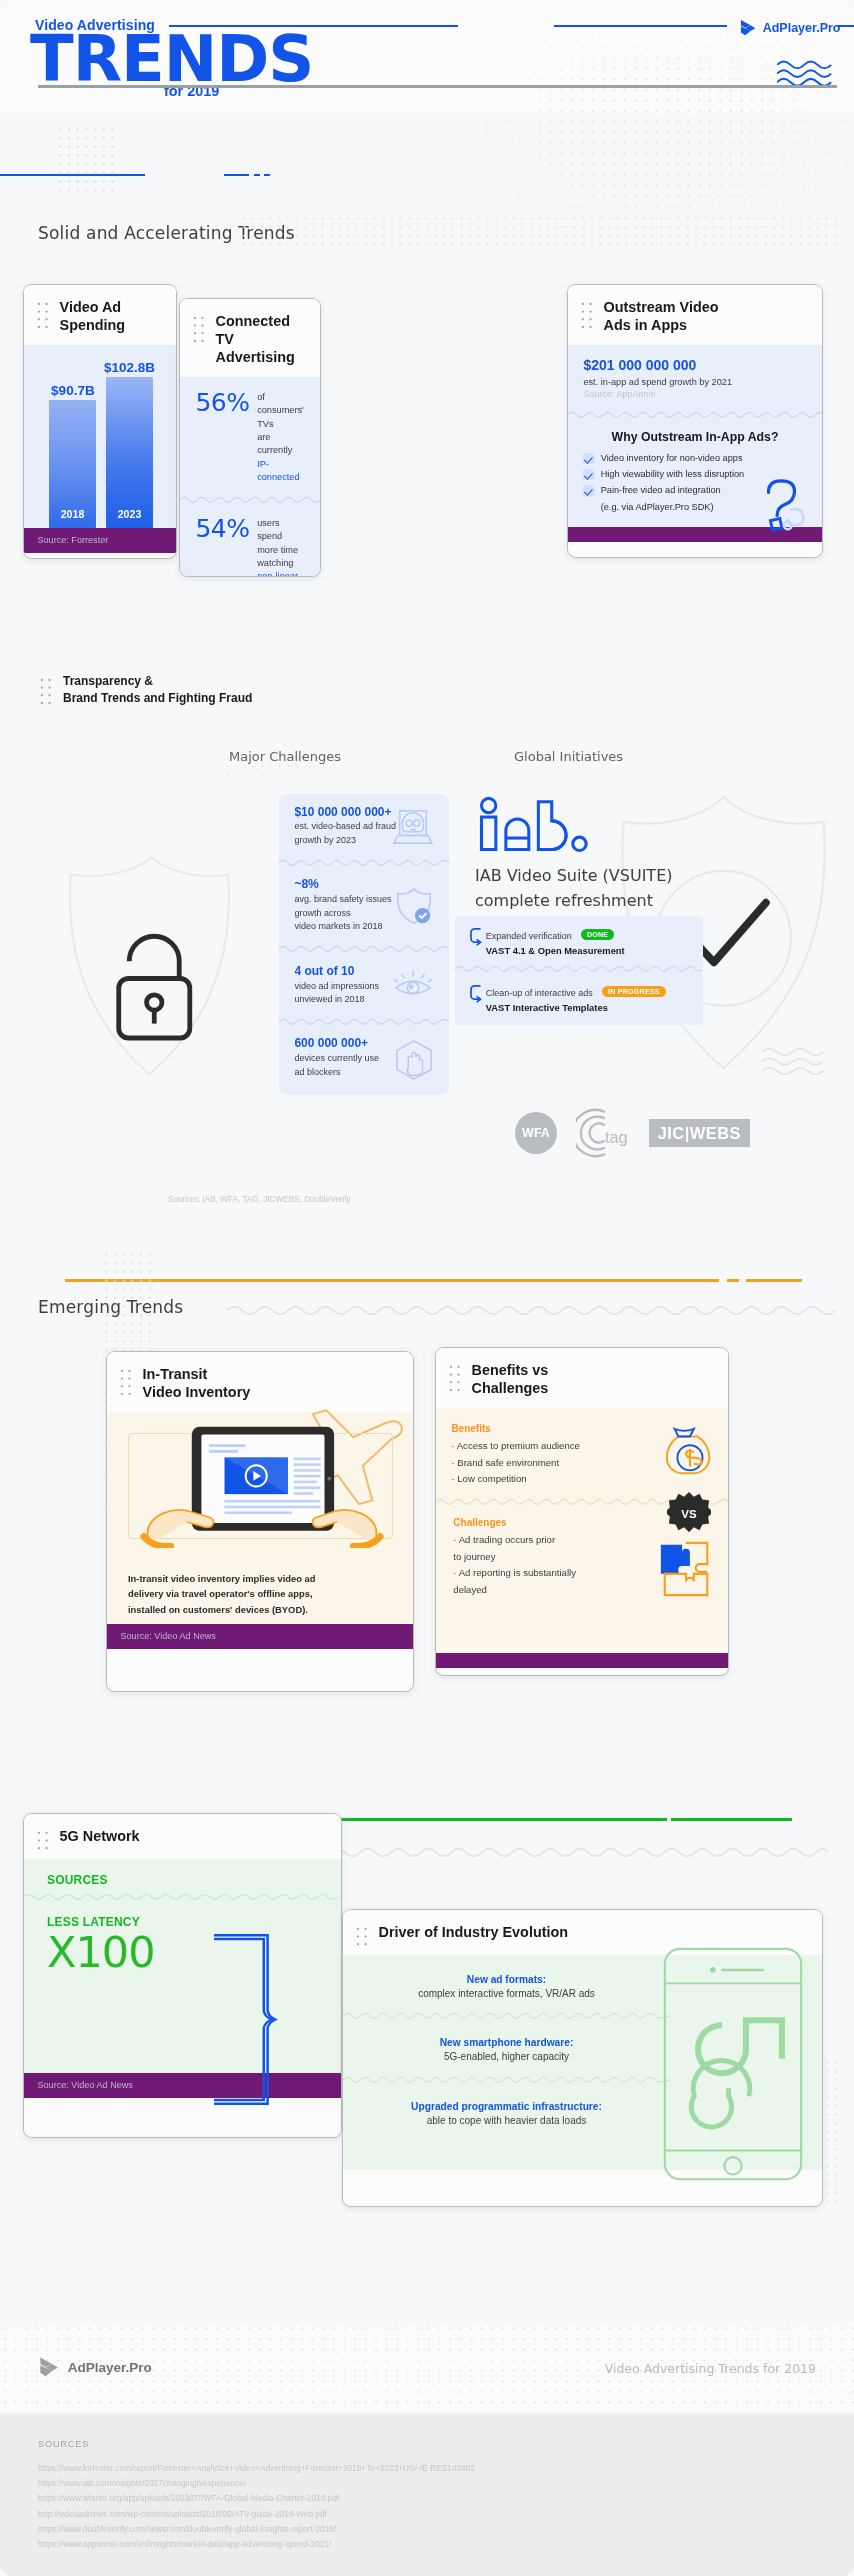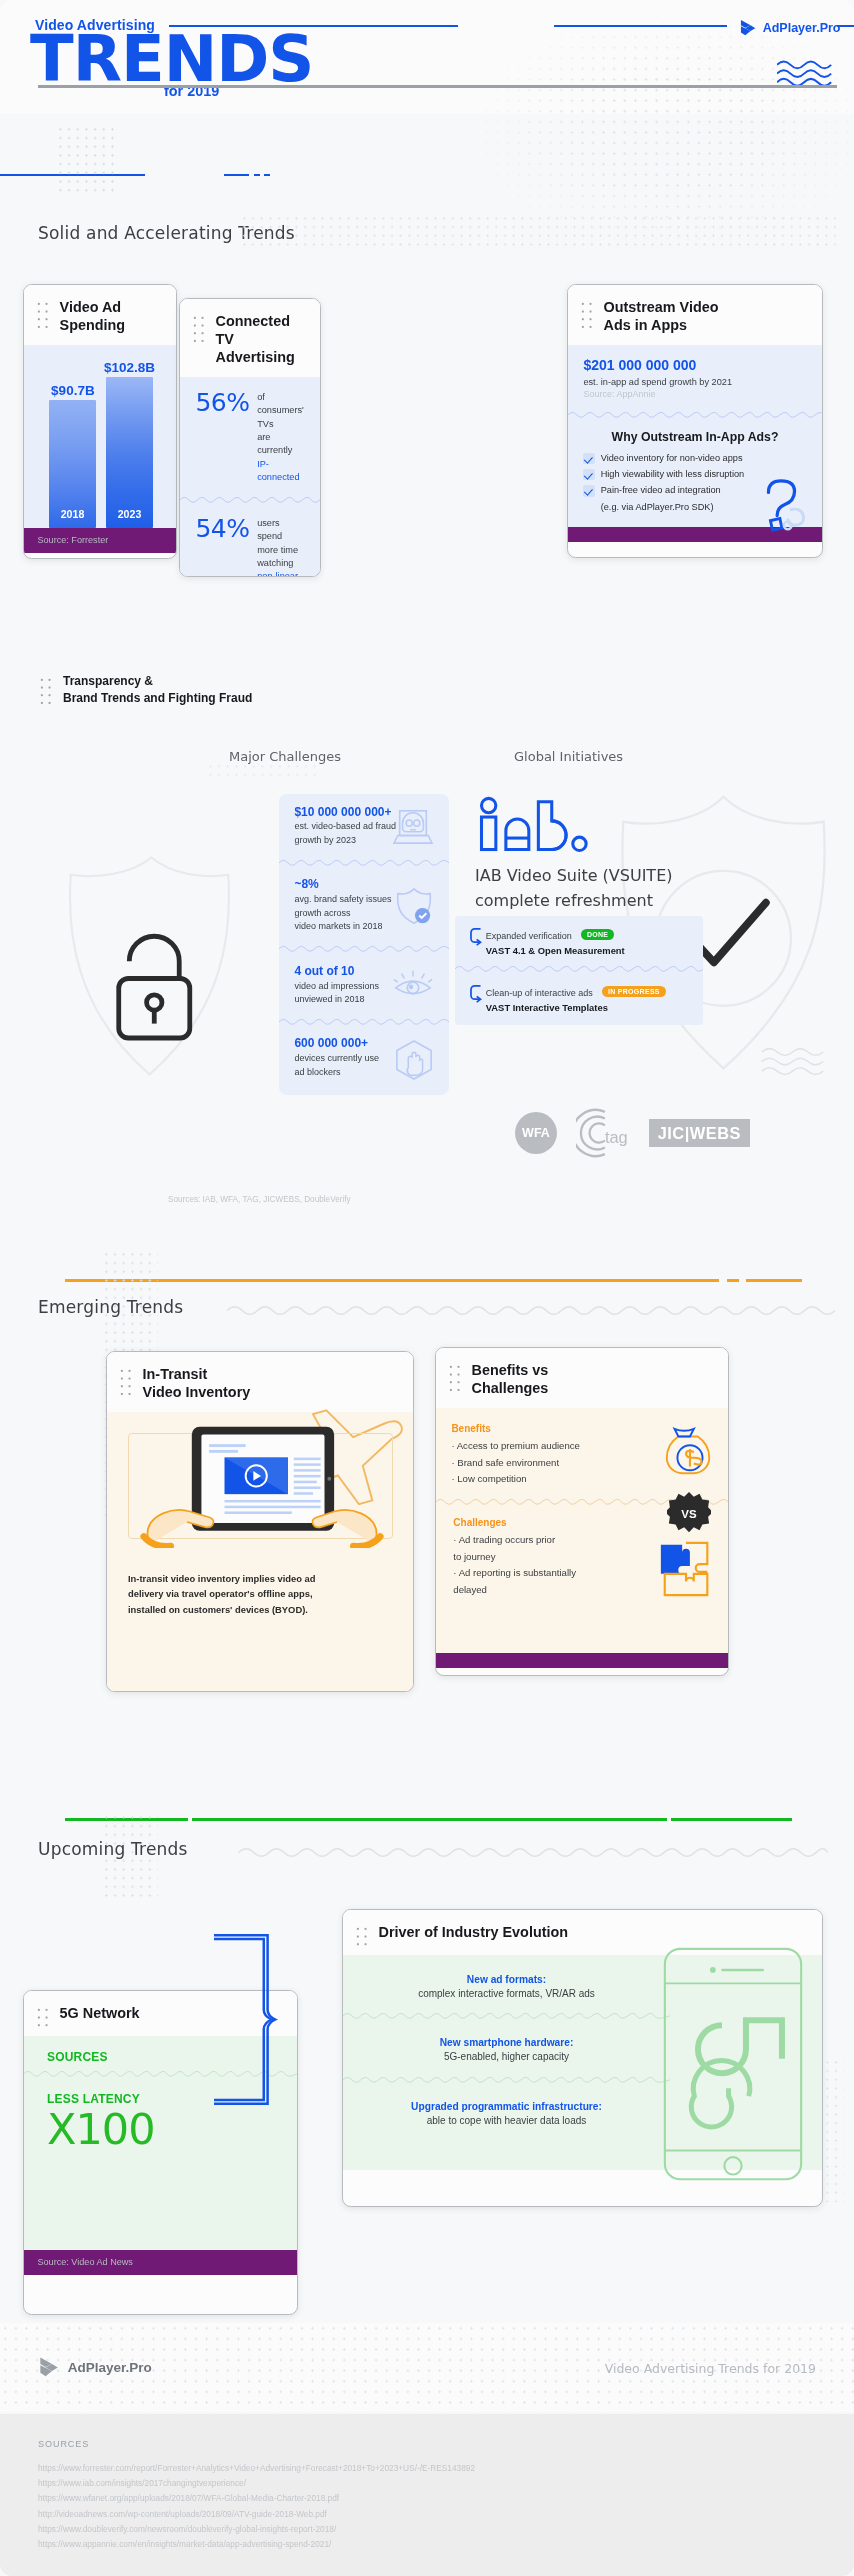--- a/index.html
+++ b/index.html
@@ -512,21 +512,21 @@
   </svg>
 
   <div class="card" style="left:106px; top:1351px; width:308px; height:341px;">
     <div class="card-head">
       <span class="dots-deco"></span>
       <div class="card-title">
         <div>In-Transit</div>
         <div>Video Inventory</div>
       </div>
     </div>
-    <div class="card-body-orange" style="position:relative; height:280px;">
+    <div class="card-body-orange" style="position:relative; height:212px;">
       <svg style="position:absolute; right:3.8px; top:-17.3px;" width="125" height="115" viewBox="0 0 130 120">
         <path d="M10 70 L48 52 L30 20 L44 16 L72 44 L104 30 q14-6 18 2 q4 8-10 14 L82 74 L92 110 L78 114 L56 84 L18 98 Z" stroke="#f3b861" stroke-width="2" fill="none"></path>
       </svg>
       <div style="position:absolute; left:21px; top:21px; width:265px; height:106px; border:1px solid #f0d9ae; border-radius:3.8px;"></div>
       <svg style="position:absolute; left:29px; top:11.5px;" width="252" height="125" viewBox="0 0 262 130">
         <rect x="58" y="4" width="148" height="108" rx="8" fill="#2b2b2b"></rect>
         <rect x="68" y="12" width="128" height="92" rx="2" fill="#fcfcfd"></rect>
         <circle cx="201" cy="58" r="2" fill="#6b6f74"></circle>
         <rect x="76" y="22" width="38" height="3" fill="#bcd1f7"></rect>
         <rect x="76" y="28" width="30" height="3" fill="#bcd1f7"></rect>
@@ -612,21 +612,21 @@
   <div class="div-seg" style="left:65px; top:1818px; width:123px; background:#12b822;"></div>
   <div class="div-seg" style="left:192px; top:1818px; width:475px; background:#12b822;"></div>
   <div class="div-seg" style="left:671px; top:1818px; width:121px; background:#12b822;"></div>
 
   <div class="dotgrid" style="left:102px; top:1813px; width:56px; height:88px; opacity:.85;"></div>
   <div class="section-title" style="position:absolute; left:38px; top:1839px;">Upcoming Trends</div>
   <svg style="position:absolute; left:235px; top:1843px;" width="596" height="19" viewBox="0 0 620 20">
     <path d="M0 10 Q8 2 16 10 T32 10 T48 10 T64 10 T80 10 T96 10 T112 10 T128 10 T144 10 T160 10 T176 10 T192 10 T208 10 T224 10 T240 10 T256 10 T272 10 T288 10 T304 10 T320 10 T336 10 T352 10 T368 10 T384 10 T400 10 T416 10 T432 10 T448 10 T464 10 T480 10 T496 10 T512 10 T528 10 T544 10 T560 10 T576 10 T592 10 T608 10 T620 10" stroke="#e0e2e5" stroke-width="1.6" fill="none"></path>
   </svg>
 
-  <div class="card" style="left:23px; top:1990px; width:275px; height:325px;">
+  <div class="card" style="left:23px; top:1813px; width:319px; height:325px;">
     <div class="card-head" style="padding-bottom:8.7px;">
       <span class="dots-deco" style="height:21px;"></span>
       <div class="card-title">5G Network</div>
     </div>
     <div class="card-body-green" style="height:214px; position:relative;">
       <div style="padding:13.5px 0 0 23px;">
         <div style="font-size:12px; font-weight:700; color:#12b822; letter-spacing:0.2px;">SOURCES</div>
       </div>
       <svg class="wave-sep" style="margin-top:5.8px;" viewBox="0 0 300 9" preserveAspectRatio="none">
         <path d="M0 5 Q4.6 0 9.2 5 T18.5 5 T27.7 5 T37 5 T46.2 5 T55.5 5 T64.7 5 T74 5 T83.2 5 T92.5 5 T101.7 5 T111 5 T120.2 5 T129.5 5 T138.7 5 T148 5 T157.2 5 T166.5 5 T175.7 5 T185 5 T194.2 5 T203.5 5 T212.7 5 T222 5 T231.2 5 T240.5 5 T249.7 5 T259 5 T268.2 5 T277.5 5 T286.7 5 T300 5" stroke="#bfe3c4" stroke-width="1" fill="none"></path>

